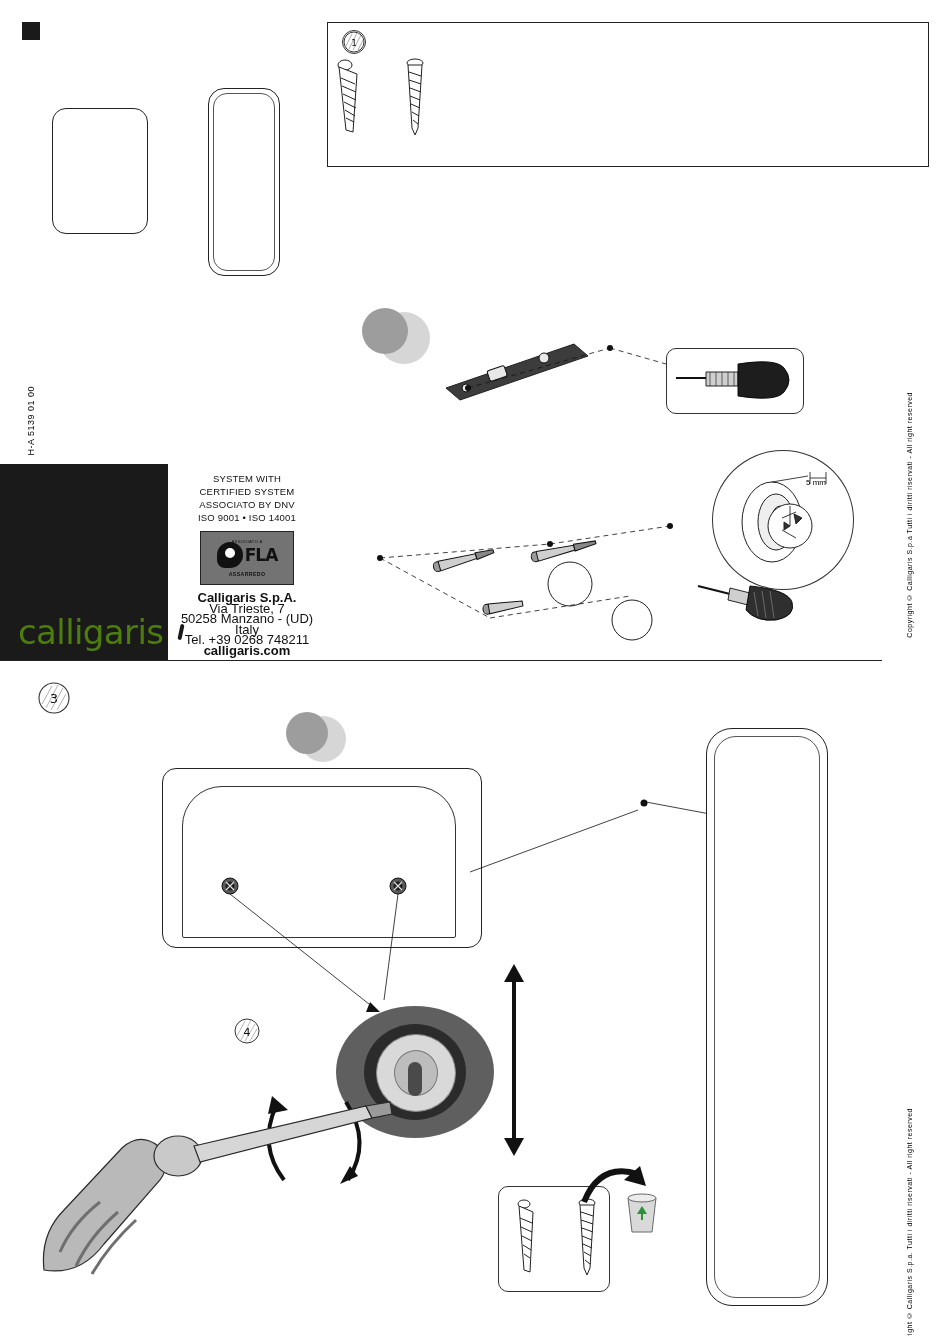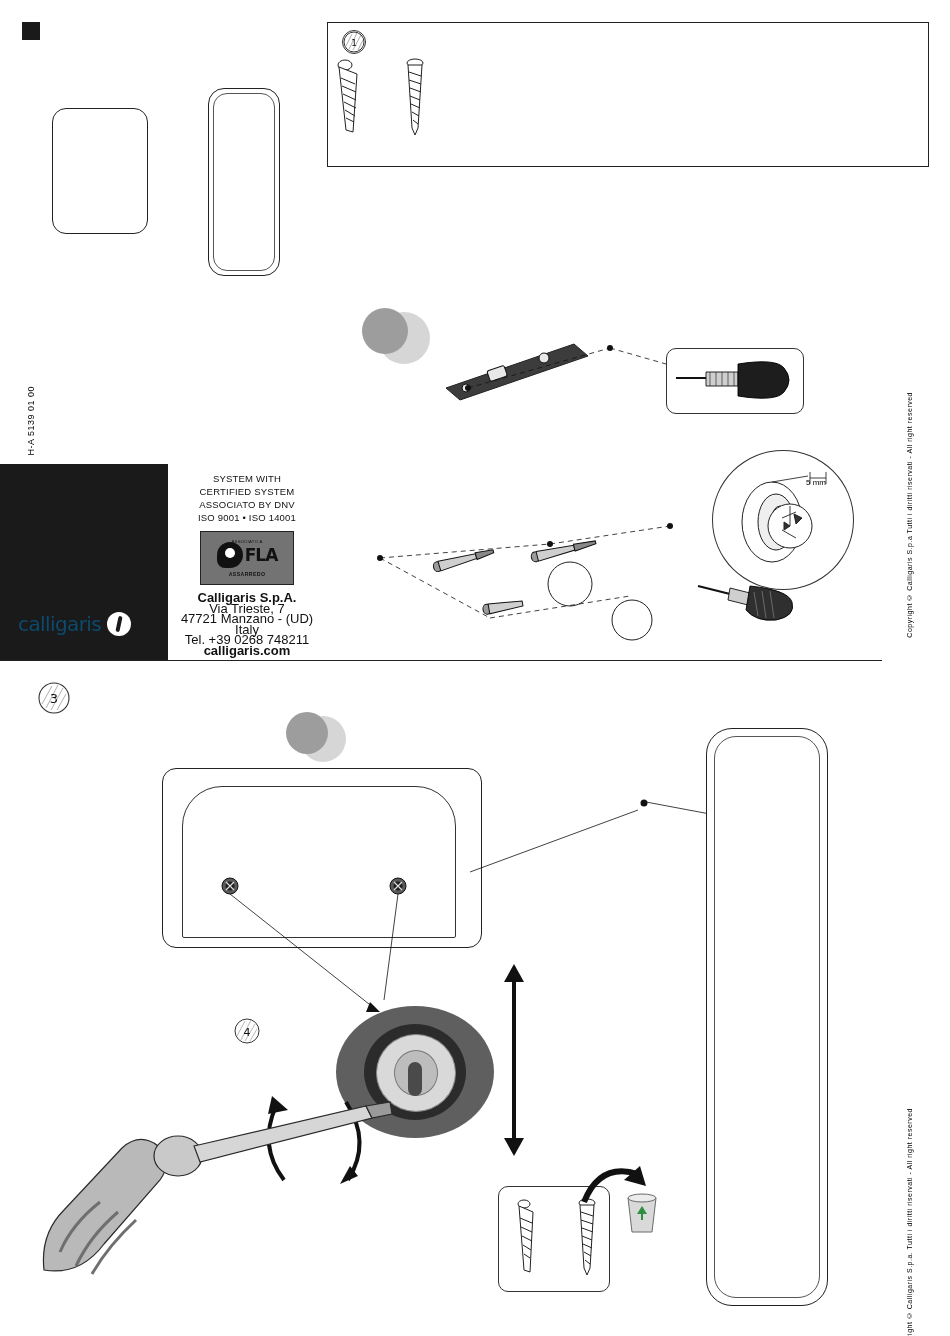--- a/index.html
+++ b/index.html
@@ -76,22 +76,22 @@
   .gcircle.light { background: #d6d6d6; }
 
   
   .cert-panel {
     left: 0px; top: 464px;
     width: 168px; height: 196px;
     background: #1a1a1a;
   }
   .cert-logo {
     left: 18px; top: 608px;
-    color: #0c4a6e;
-    font-size: 20px;
+    color: #4d7c0f;
+    font-size: 34px;
     letter-spacing: -0.6px;
     font-family: "DejaVu Sans", sans-serif;
     display: flex;
     align-items: center;
     gap: 6px;
   }
   .cert-logo .mark {
     display: inline-block;
     width: 24px; height: 24px;
     border-radius: 50%;
@@ -434,21 +434,21 @@
       <div class="fla-main">
         <span class="blob"></span>
         <span class="fla-word">FLA</span>
       </div>
       <div class="bottom-label">ASSARREDO</div>
     </div>
 
     <div class="company-addr">
       <div class="b">Calligaris S.p.A.</div>
       <div>Via Trieste, 7</div>
-      <div>47721 Manzano - (UD) Italy</div>
+      <div>50258 Manzano - (UD) Italy</div>
       <div>Tel. +39 0268 748211</div>
       <div class="b">calligaris.com</div>
     </div>
   </div>
 
   <div class="abs divider"></div>
 
   <div class="abs" style="left:38px; top:682px;">
     <svg width="32" height="32" viewBox="0 0 32 32">
       <circle cx="16" cy="16" r="15" fill="#fff" stroke="#333" stroke-width="1.1"></circle>

